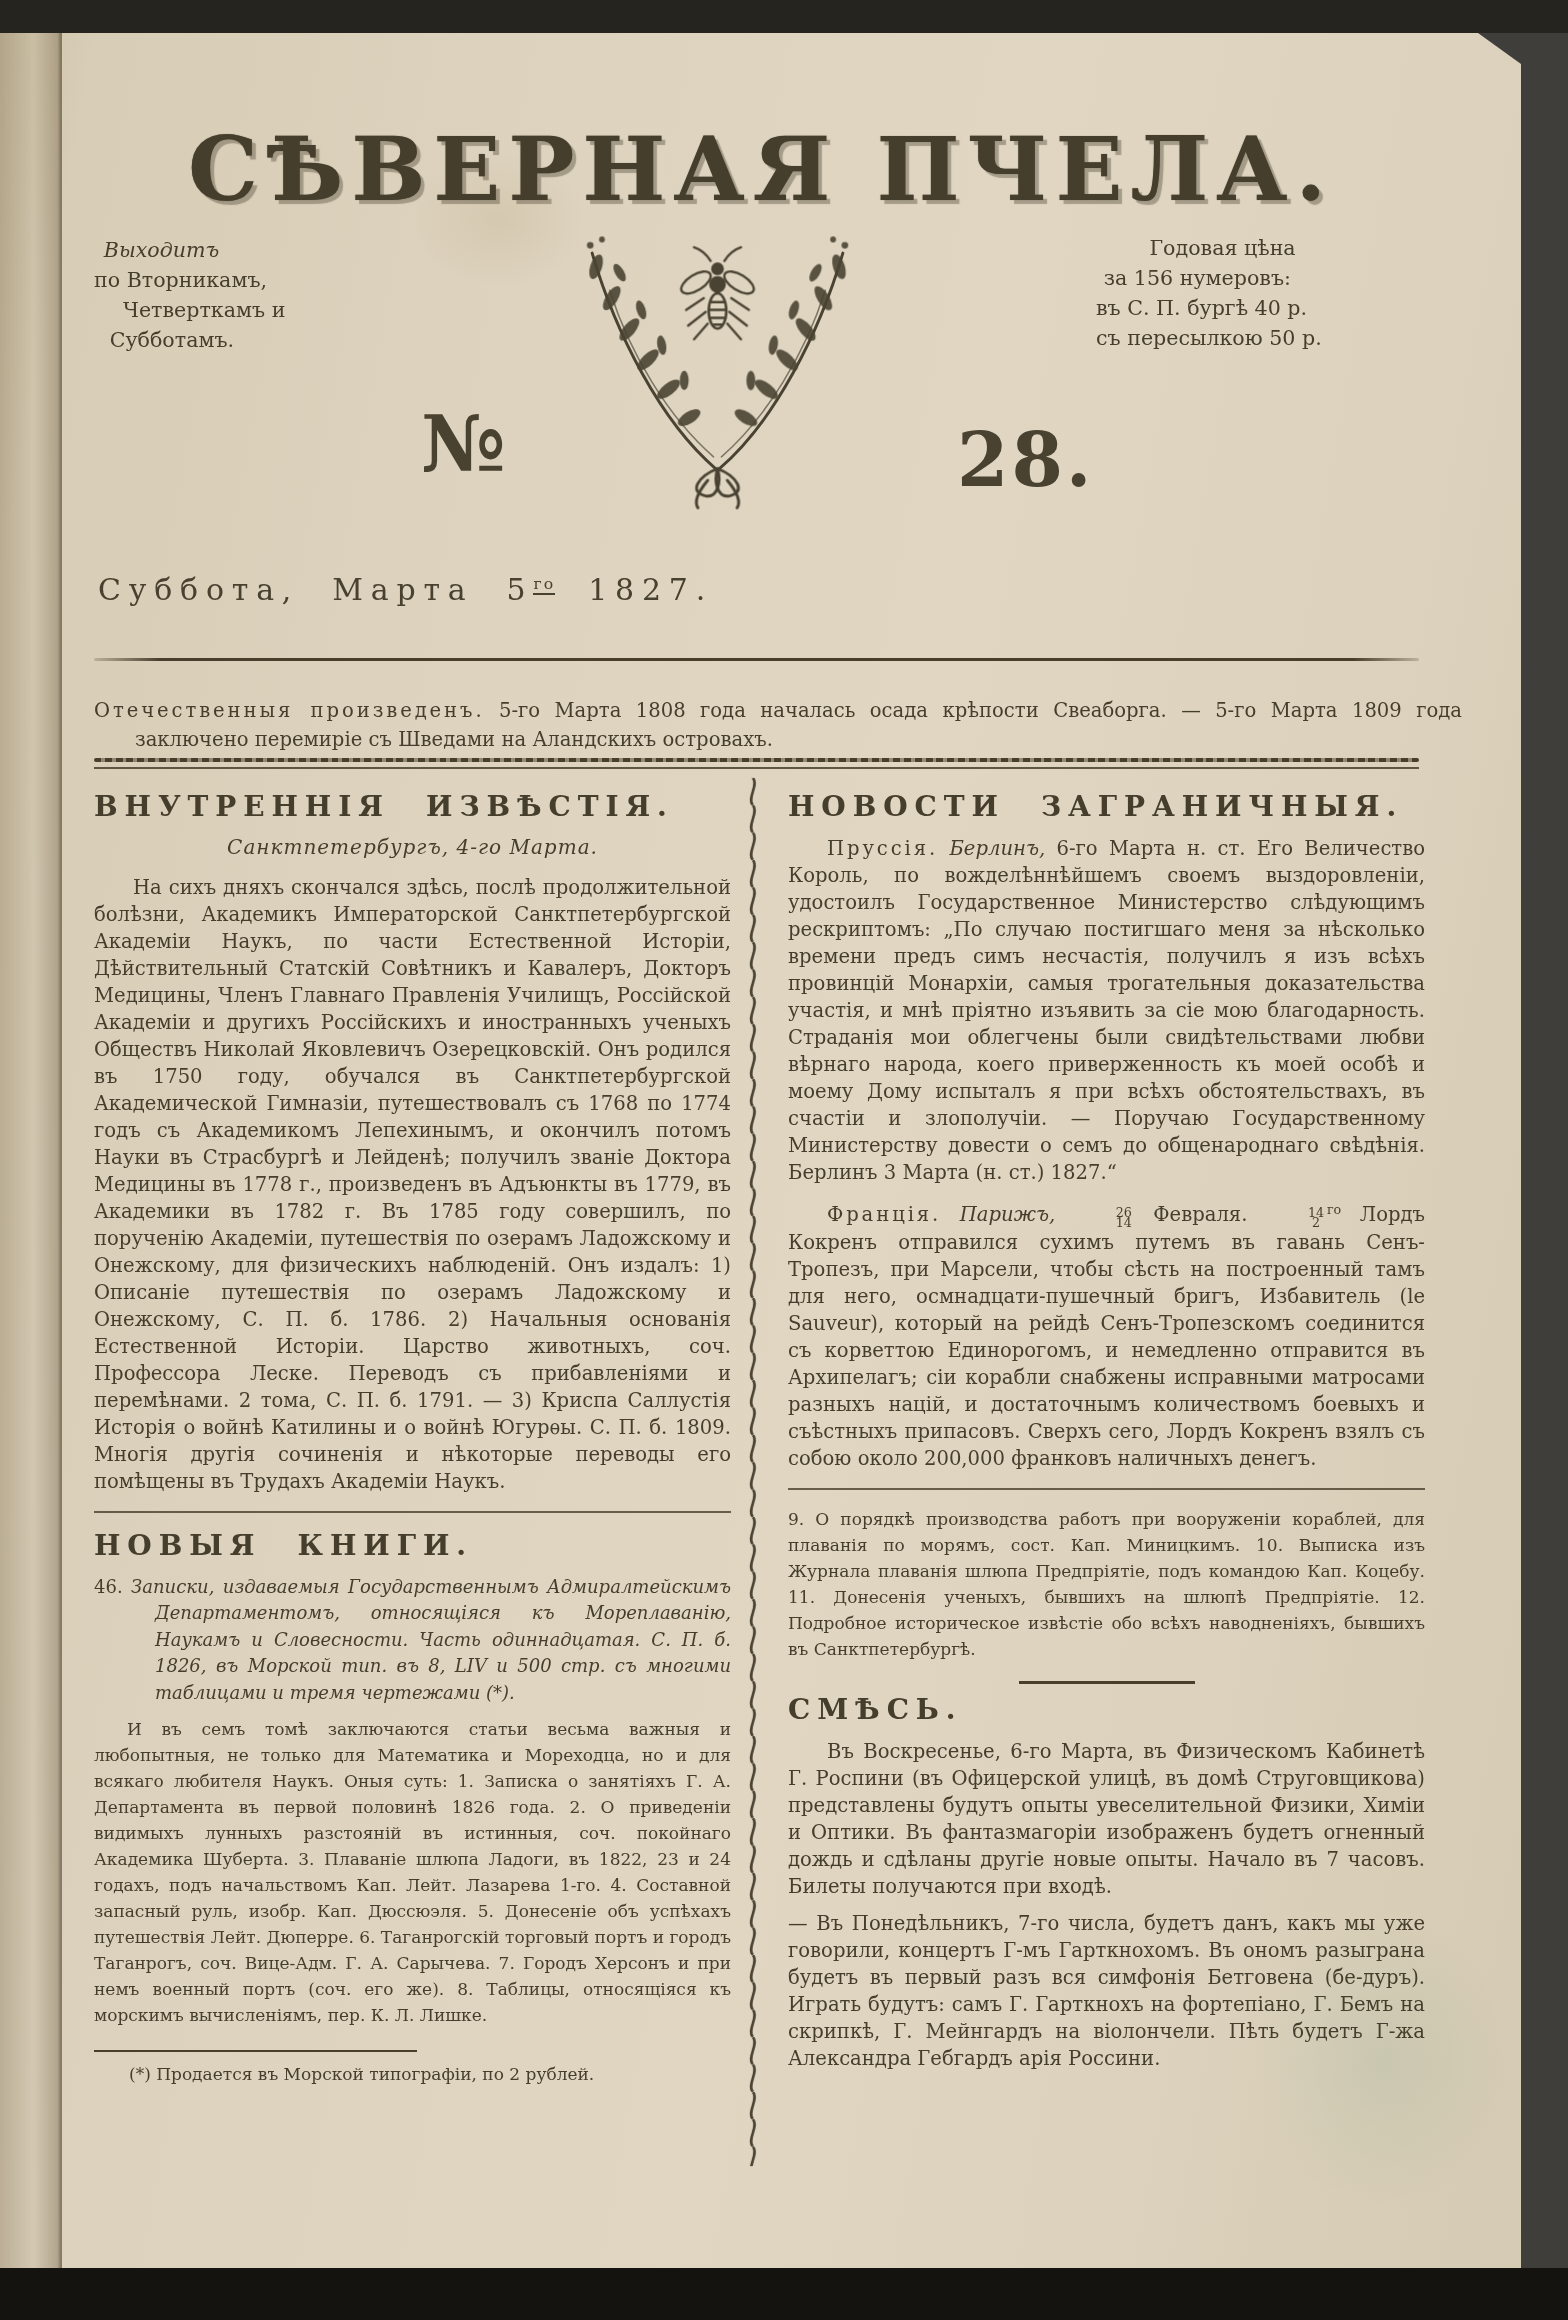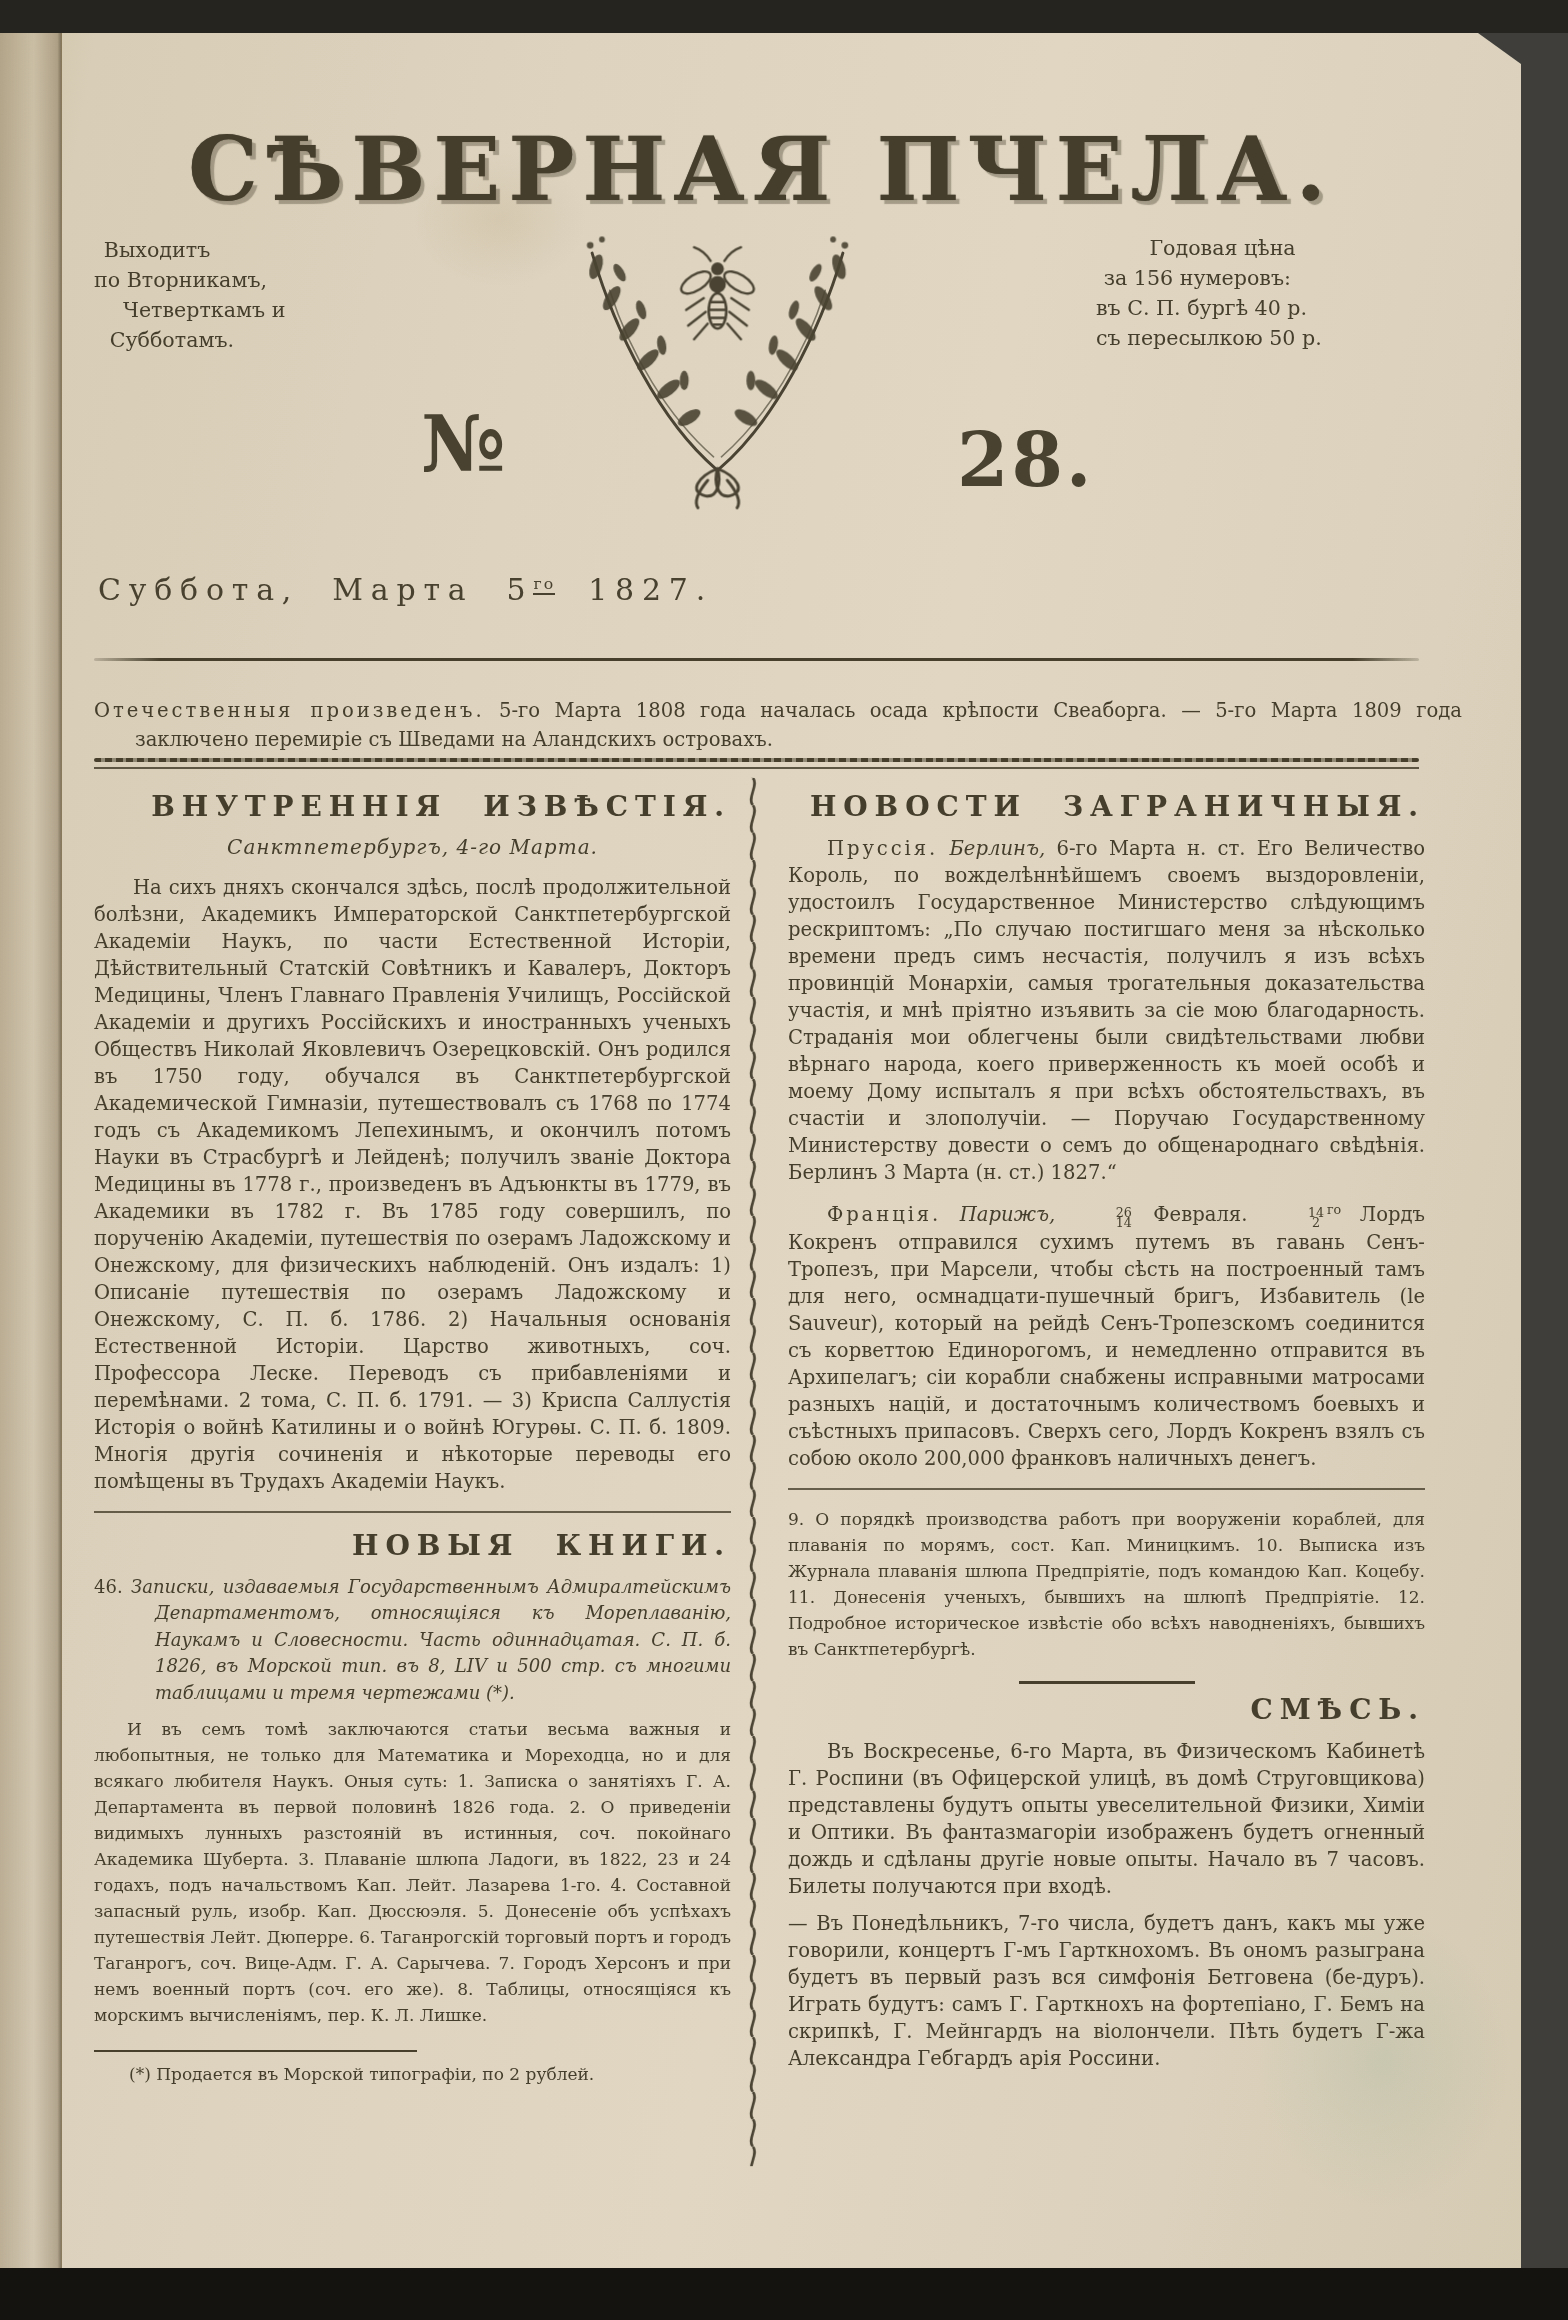--- a/index.html
+++ b/index.html
@@ -27,21 +27,21 @@
     background:radial-gradient(ellipse at center,rgba(150,110,50,.10),rgba(150,110,50,0) 70%);}
 
   .masthead-title{
     position:absolute;top:84px;left:114px;width:1294px;text-align:center;
     font-size:88px;font-weight:bold;letter-spacing:7.8px;color:#463e2d;
     text-shadow:3.9px 3.9px 1px rgba(70,62,45,.38),0 0 1px rgba(70,62,45,.6);
     white-space:nowrap;
   }
   .schedule{position:absolute;left:94px;top:202px;font-size:20.6px;line-height:30px;}
   .schedule span{display:block;}
-  .schedule .l0{margin-left:9.8px;}
+  .schedule .l0{margin-left:9.8px;font-style:italic;}
   .schedule .l2{margin-left:29px;}
   .schedule .l3{margin-left:15.7px;}
   .issue-symbol{position:absolute;left:421px;top:365px;font-size:78px;font-weight:bold;color:#4a4231;}
   .issue-number{position:absolute;left:957px;top:384px;font-size:74px;font-weight:bold;letter-spacing:2.9px;color:#4a4231;}
   .price{position:absolute;left:1096px;top:200px;font-size:20.6px;line-height:30px;}
   .price span{display:block;}
   .price .l0{margin-left:27.4px;text-align:center;}
   .price .l1{margin-left:7.8px;}
   .vignette{position:absolute;left:551px;top:163px;}
 
@@ -61,21 +61,21 @@
   .lead-sp{letter-spacing:2.9px;}
   .rule-b{position:absolute;left:94px;top:725px;width:1325px;}
   .rule-b .r1{height:3.9px;background:repeating-linear-gradient(90deg,#473f2c 0 6.9px,rgba(71,63,44,.5) 6.9px 10.8px);border-radius:2px;}
   .rule-b .r2{height:2px;background:#473f2c;opacity:.85;margin-top:4.9px;}
 
   .divider{position:absolute;left:746px;top:743px;}
 
   .col{position:absolute;top:755px;}
   .col-left{left:94px;width:637px;}
   .col-right{left:788px;width:637px;}
-  h2.section{font-size:28px;font-weight:bold;text-align:right;letter-spacing:6.9px;word-spacing:19.6px;margin:2px 0 11.8px;white-space:nowrap;}
+  h2.section{font-size:28px;font-weight:bold;text-align:left;letter-spacing:6.9px;word-spacing:19.6px;margin:2px 0 11.8px;white-space:nowrap;}
   .subhead{font-style:italic;text-align:center;font-size:20px;letter-spacing:1px;margin:0 0 15.7px;}
   p.body{font-size:19.6px;line-height:27px;text-align:justify;margin:0 0 9.8px;}
   p.indent{text-indent:39px;}
   .it{font-style:italic;}
   .rule-thin{height:2px;background:#473f2c;opacity:.8;margin:15.7px 0 15.7px;}
   p.item{font-size:18px;font-style:italic;line-height:26.5px;text-align:justify;padding-left:61px;text-indent:-61px;margin:0 0 9.8px;}
   p.item .num{font-style:normal;}
   p.small{font-size:17px;line-height:26px;text-align:justify;margin:0 0 7.8px;}
   p.small.indent{text-indent:33px;}
   .rule-foot{width:323px;height:2.9px;background:#473f2c;margin:21.6px 0 11.8px;}

